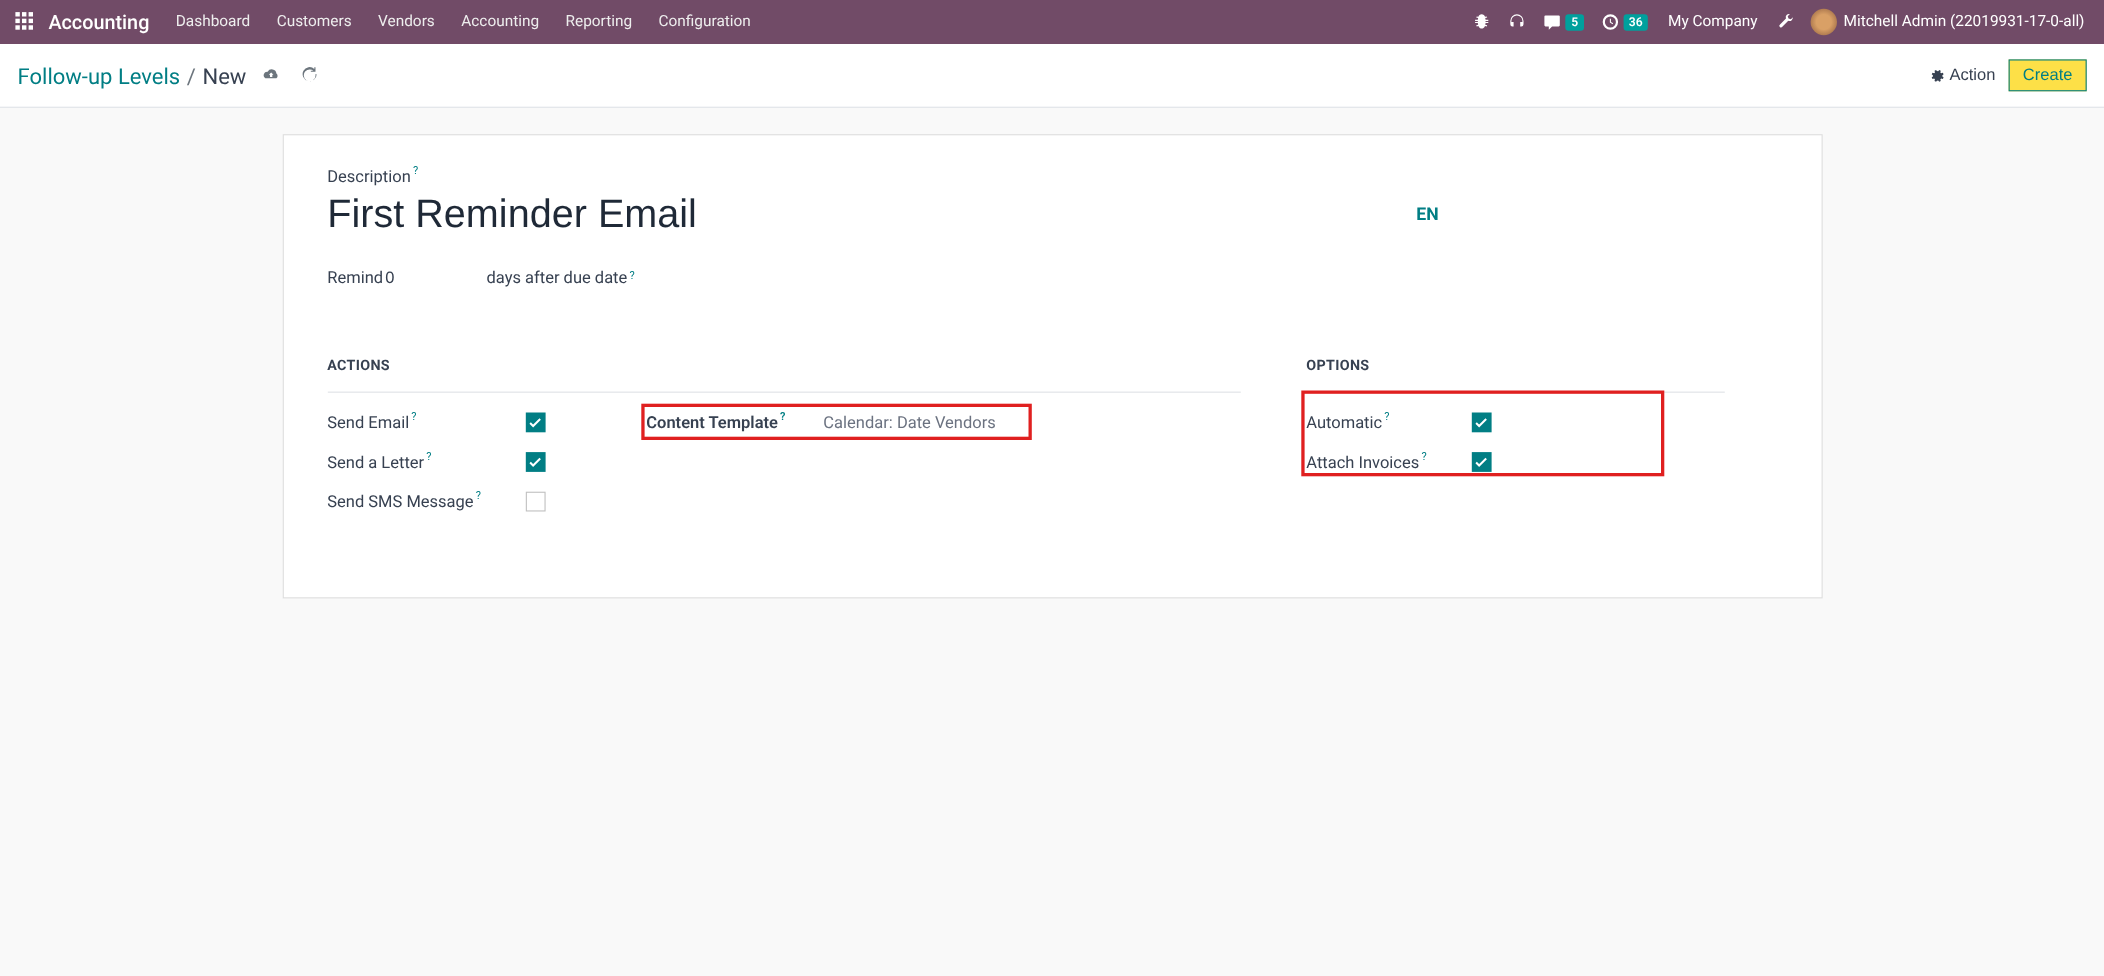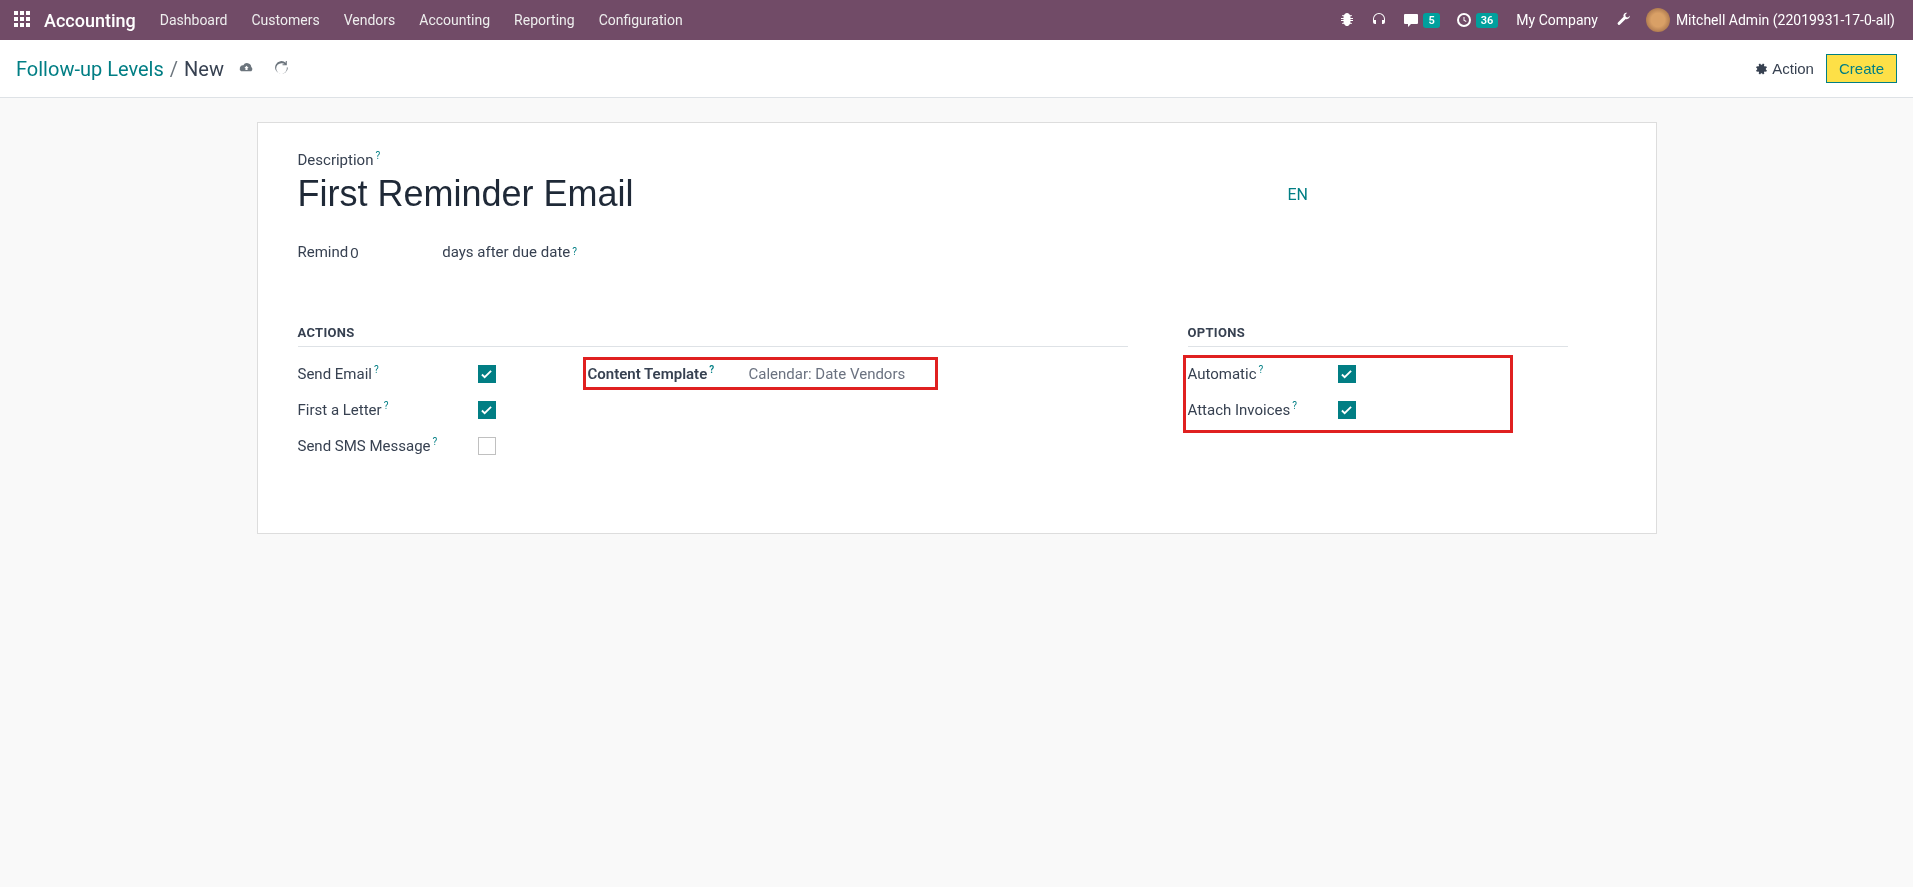--- a/index.html
+++ b/index.html
@@ -32,35 +32,35 @@
 .btn-action svg { width: 13px; height: 13px; fill: #374151; }
 .btn-create { background: #fde047; border: 1px solid #017e84; color: #017e84; padding: 5px 12px; font-size: 15px; cursor: pointer; }
 
 
 .form-container { padding: 24px 0; display: flex; justify-content: center; }
 .sheet { background: #fff; border: 1px solid #ddd; width: 1400px; padding: 28px 40px 60px 40px; position: relative; }
 
 .field-label-desc { font-size: 15px; color: #374151; display: flex; align-items: flex-start; gap: 2px; margin-bottom: 2px; }
 .help-q { color: #017e84; font-size: 10px; position: relative; top: -1px; cursor: pointer; }
 .title-input { font-size: 36px; font-weight: 400; color: #1f2937; border: none; outline: none; width: 850px; padding: 2px 0 10px 0; }
-.lang-badge { position: absolute; left: 1030px; top: 62px; color: #017e84; font-size: 16px; font-weight: 400; cursor: pointer; }
+.lang-badge { position: absolute; left: 1030px; top: 62px; color: #017e84; font-size: 16px; font-weight: 700; cursor: pointer; }
 
 .remind-row { display: flex; align-items: center; gap: 2px; font-size: 15px; margin-top: 18px; margin-bottom: 24px; }
 .remind-input { width: 90px; border: none; outline: none; font-size: 15px; color: #374151; }
 
 
 .tabs { display: flex; border-bottom: 1px solid #dee2e6; }
 .tab { padding: 9px 18px; font-size: 15px; color: #6c757d; cursor: pointer; border: 1px solid transparent; margin-bottom: -1px; }
 .tab.active { color: #374151; border: 1px solid #dee2e6; border-bottom-color: #fff; background: #fff; border-radius: 3px 3px 0 0; }
 
 
 .tab-content { padding-top: 40px; display: flex; gap: 60px; }
 .col-left { width: 830px; }
 .col-right { width: 380px; }
-.section-title { font-size: 13px; font-weight: 700; letter-spacing: 0.3px; color: #374151; border-bottom: 1px solid #dee2e6; padding-bottom: 6px; margin-bottom: 18px; }
+.section-title { font-size: 13px; font-weight: 700; letter-spacing: 0.3px; color: #374151; border-bottom: 1px solid #dee2e6; padding-bottom: 16px; margin-bottom: 18px; }
 .field-row { display: flex; align-items: center; margin-bottom: 18px; }
 .field-label { width: 180px; font-size: 15px; color: #374151; display: flex; align-items: flex-start; gap: 2px; }
 .field-label-bold { font-weight: 600; }
 .checkbox { width: 18px; height: 18px; background: #017e84; display: flex; align-items: center; justify-content: center; cursor: pointer; }
 .checkbox svg { width: 11px; height: 11px; fill: #fff; stroke: #fff; stroke-width: 1; }
 .checkbox.unchecked { background: #fff; border: 1px solid #c0c0c0; }
 .template-value { color: #6b7280; font-size: 15px; margin-left: 6px; }
 
 .two-col-inner { display: flex; gap: 0; }
 .inner-left { width: 290px; }
@@ -182,21 +182,21 @@
                 <span class="help-q">?</span>
               </div>
               <div class="checkbox">
                 <svg viewBox="0 0 12 12">
                     <path d="M1 6l3 3 7-7" fill="none" stroke="#fff" stroke-width="2"></path>
                   </svg>
               </div>
             </div>
             <div class="field-row">
               <div class="field-label">
-                <span>First a Letter</span>
+                <span>Send a Letter</span>
                 <span class="help-q">?</span>
               </div>
               <div class="checkbox">
                 <svg viewBox="0 0 12 12">
                     <path d="M1 6l3 3 7-7" fill="none" stroke="#fff" stroke-width="2"></path>
                   </svg>
               </div>
             </div>
             <div class="field-row">
               <div class="field-label">

